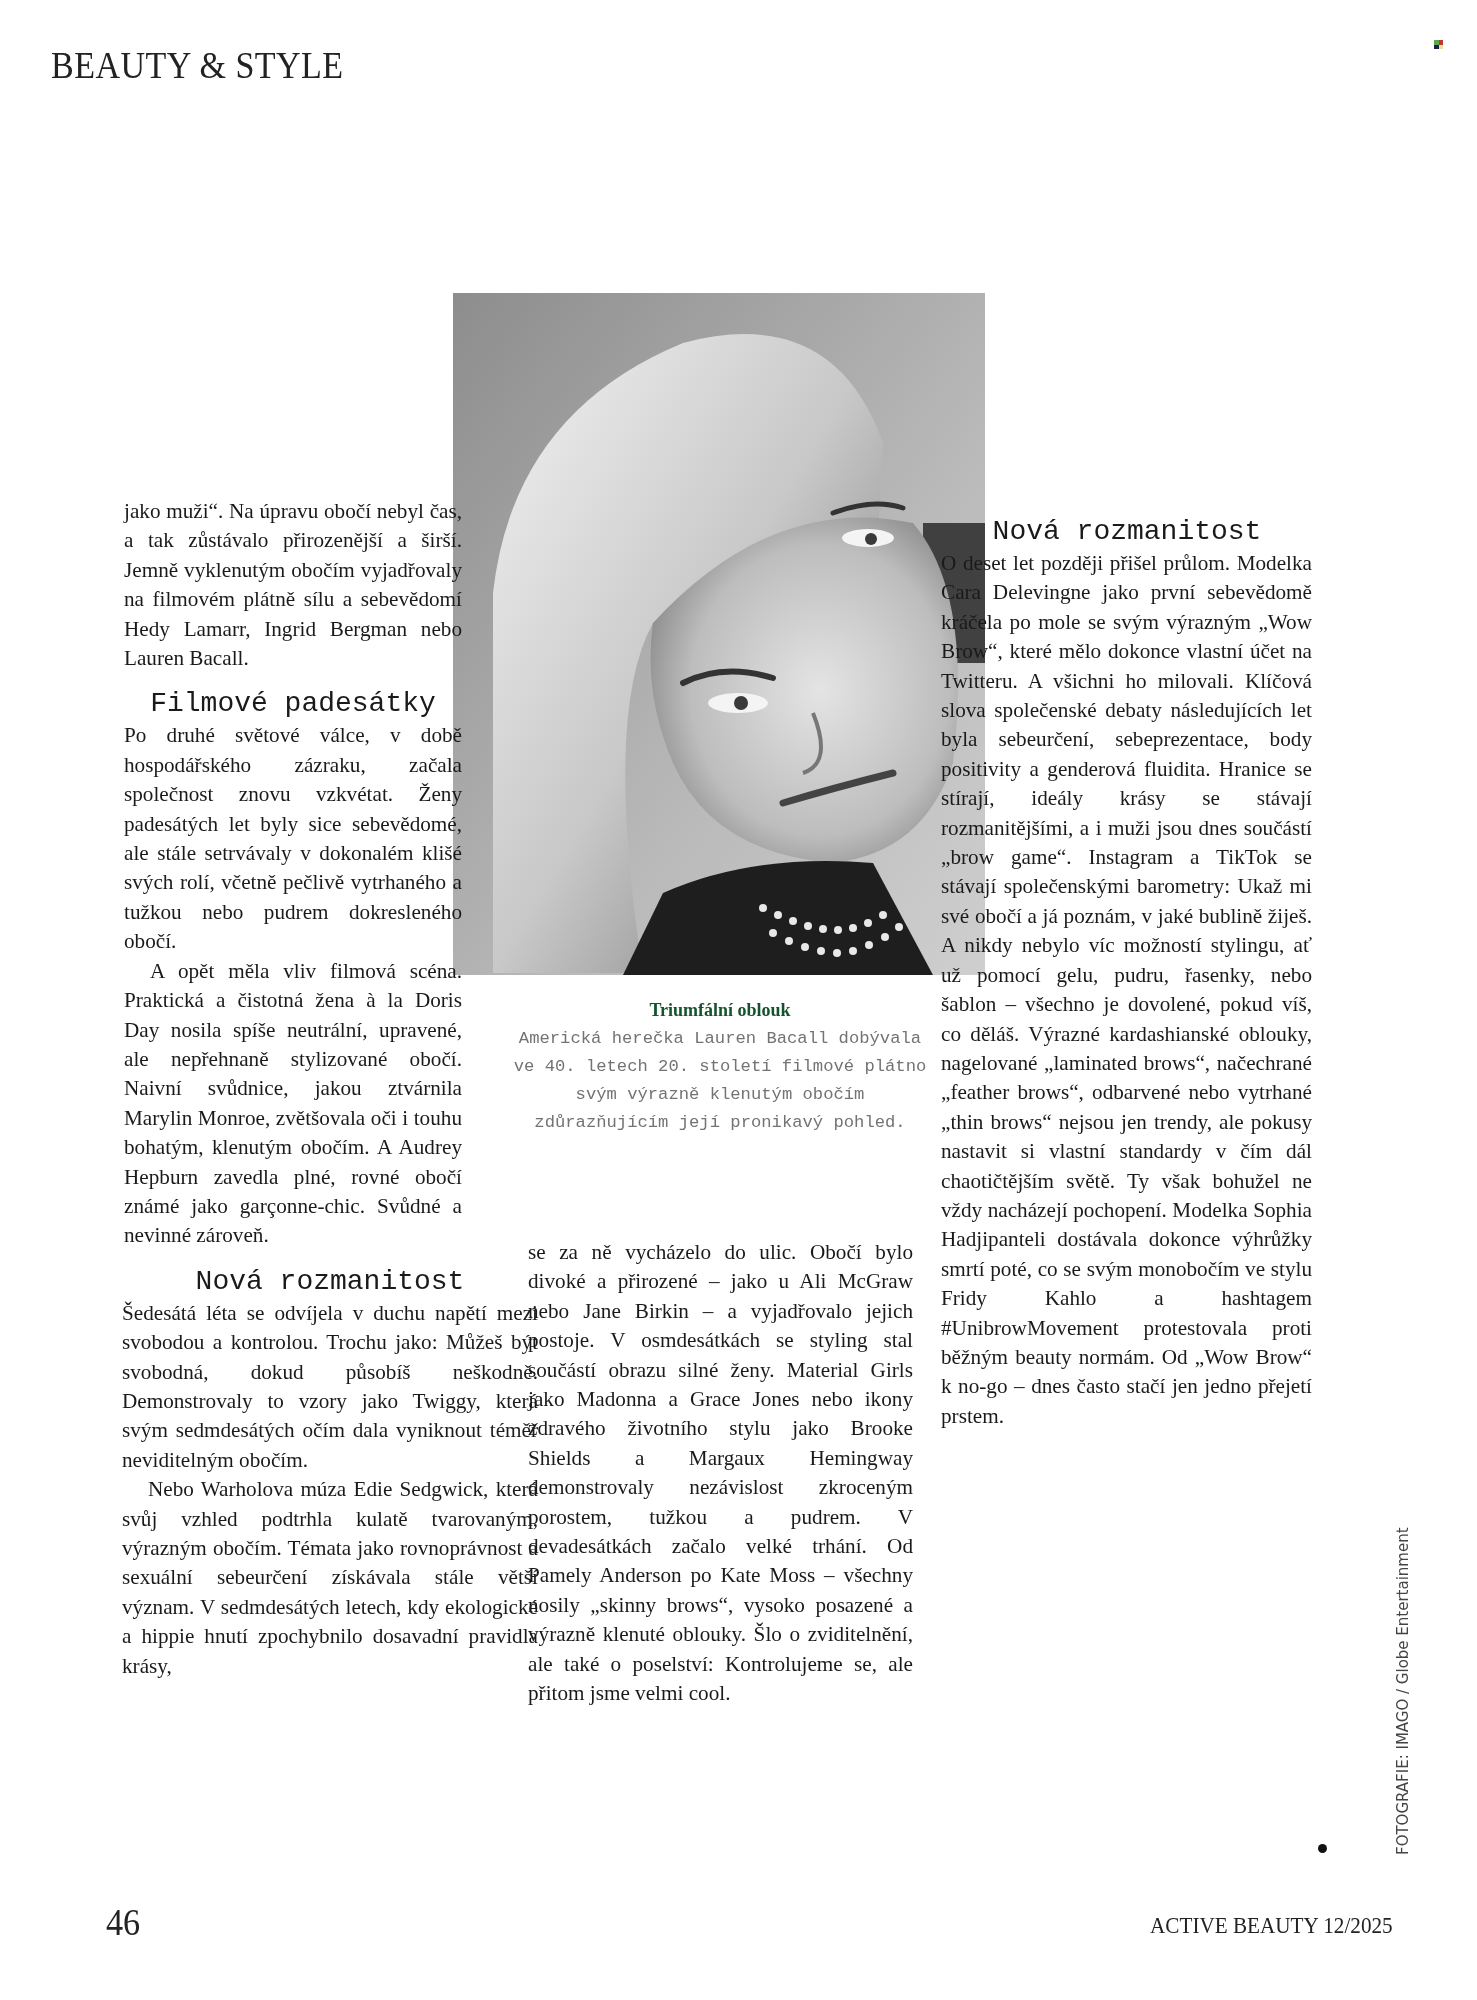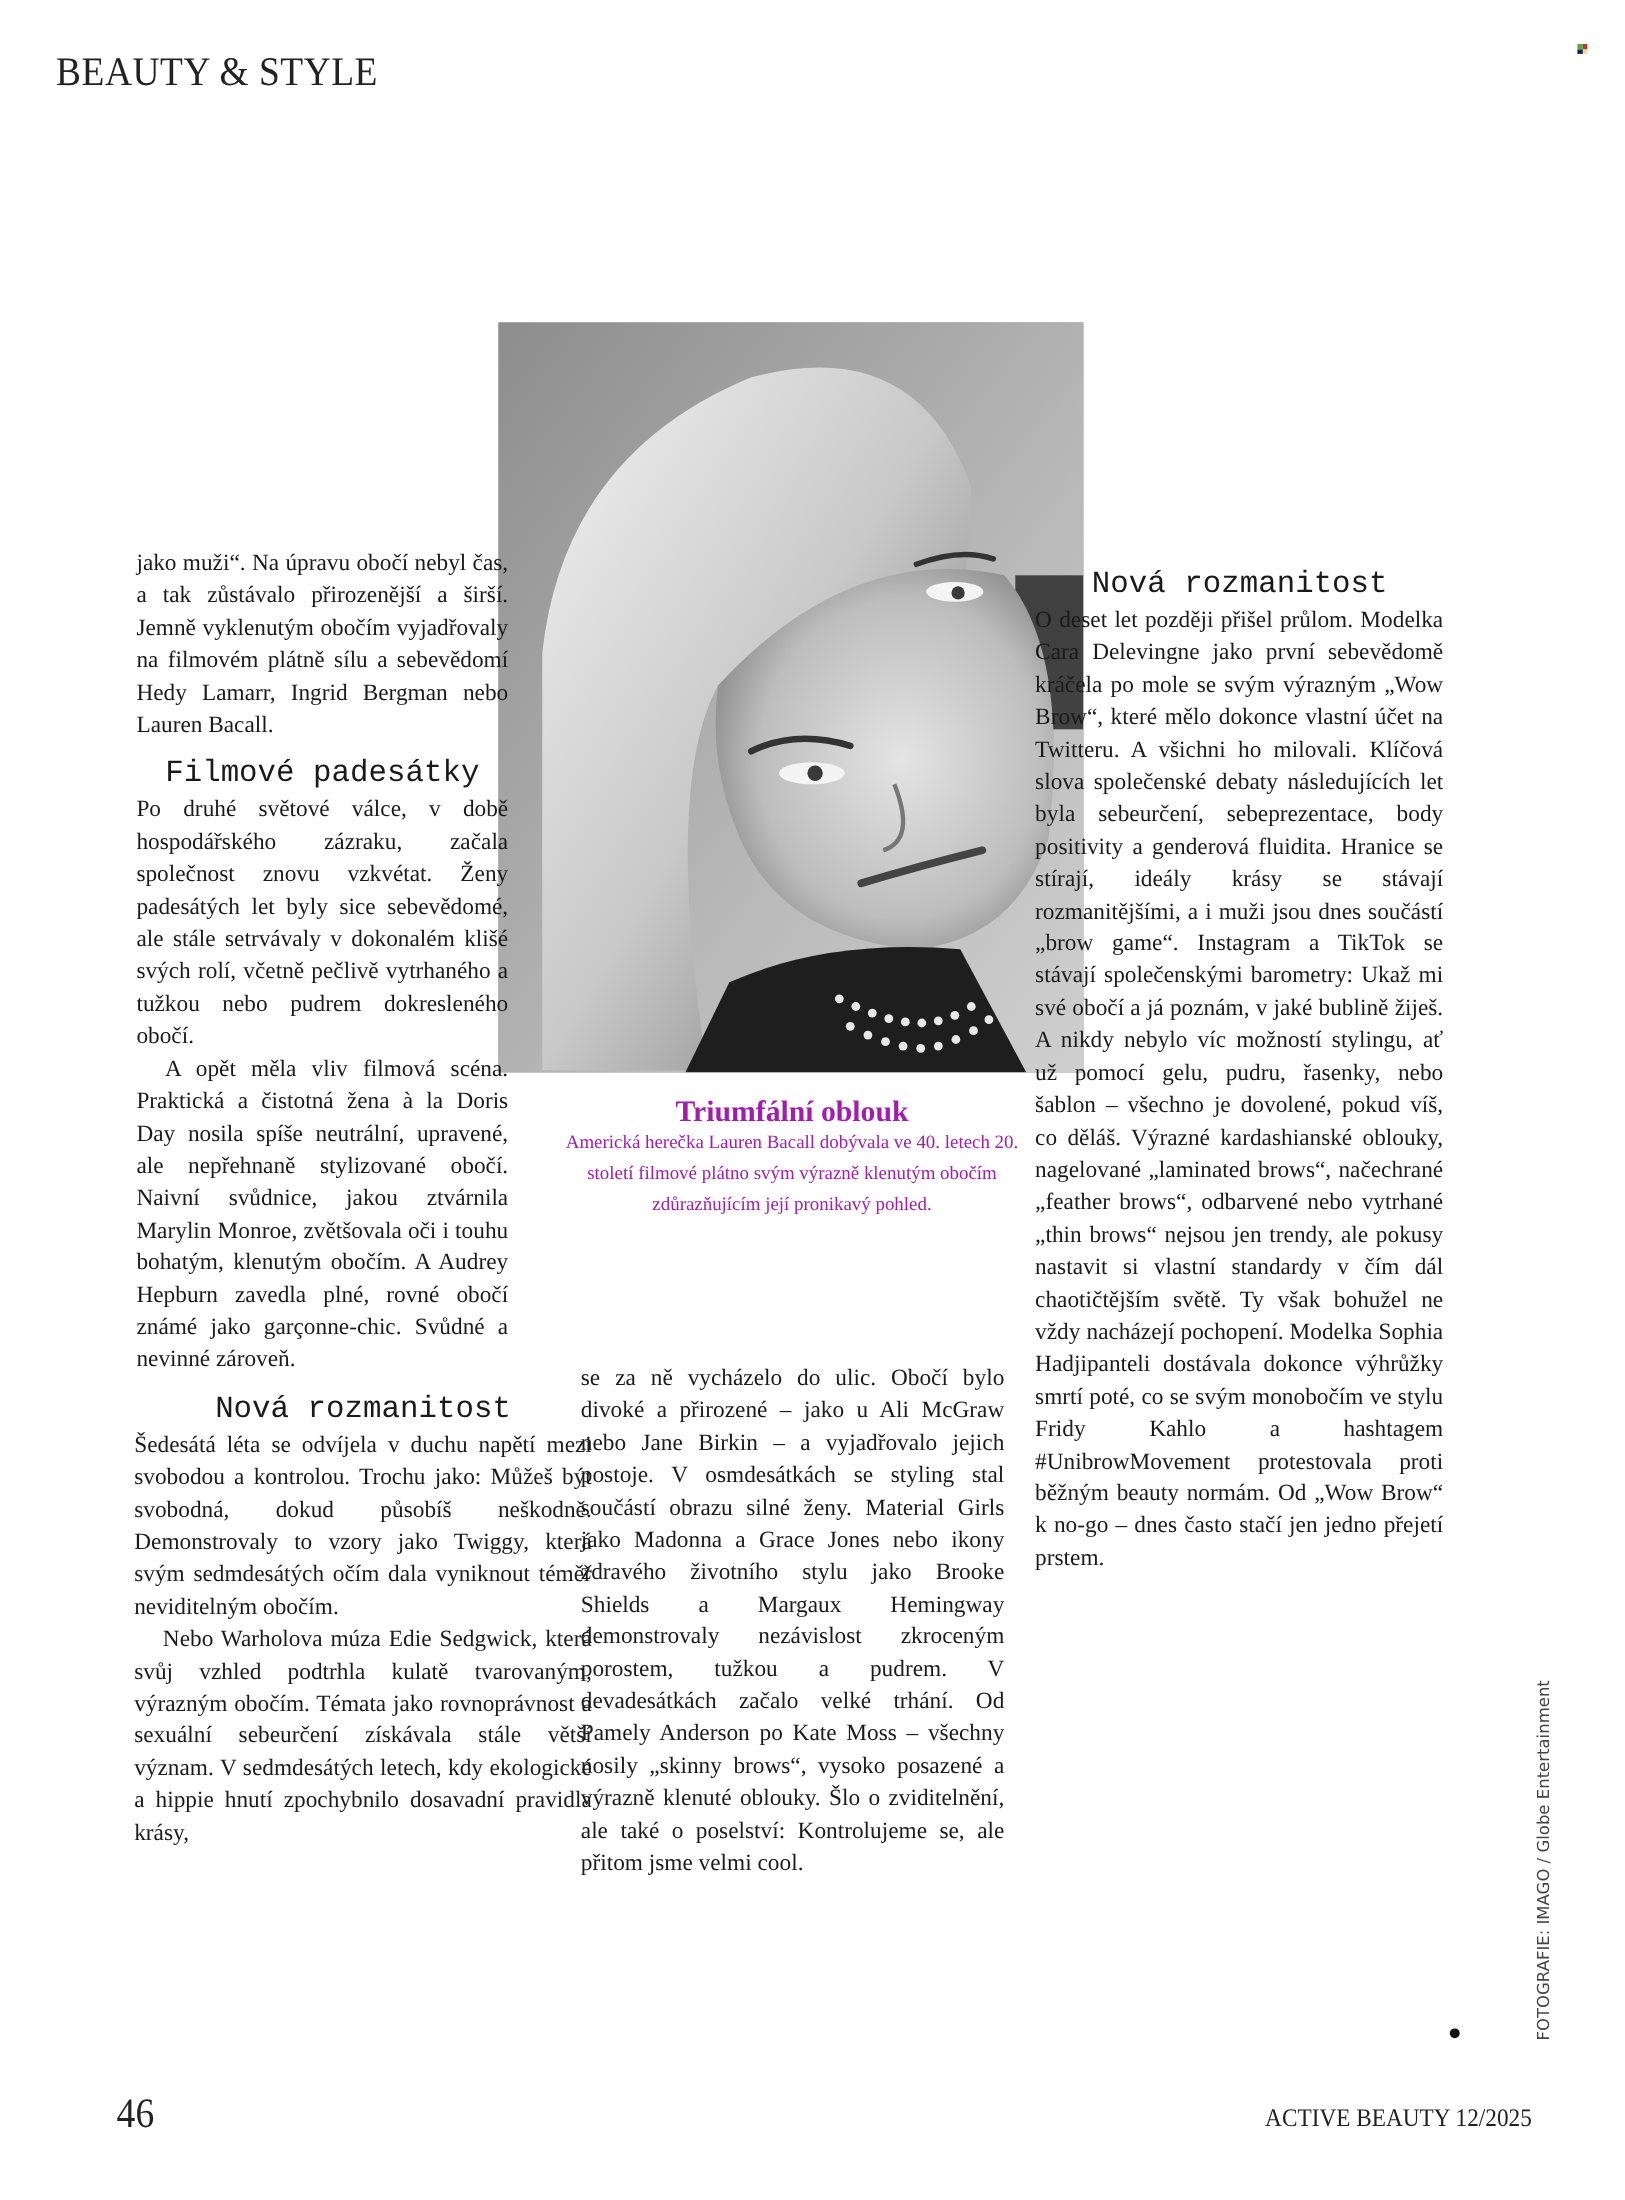--- a/index.html
+++ b/index.html
@@ -38,25 +38,25 @@
   .photo {
     left: 453px; top: 293px; width: 532px; height: 682px;
     overflow: hidden; background: #9a9a9a;
   }
   .photo svg { display: block; }
   .caption {
     left: 505px; top: 995px; width: 430px; text-align: center;
   }
   .caption-title {
     font-family: "Liberation Serif", "DejaVu Serif", serif;
-    font-weight: bold; font-size: 27px; line-height: 30px; color: #a21caf;
+    font-weight: bold; font-size: 18px; line-height: 30px; color: #14532d;
   }
   .caption-text {
-    font-family: Liberation Serif, serif;
-    font-size: 17.2px; line-height: 28px; color: #a21caf;
+    font-family: Liberation Mono, monospace;
+    font-size: 17.2px; line-height: 28px; color: #737373;
   }
   .end-dot {
     left: 1318px; top: 1844px; width: 9px; height: 9px; border-radius: 50%;
     background: #111;
   }
   .credit {
     left: 1394px; top: 1855px;
     transform: rotate(-90deg); transform-origin: left top;
     font-family: "DejaVu Sans", "Liberation Sans", sans-serif;
     font-size: 15px; color: #444; white-space: nowrap;

